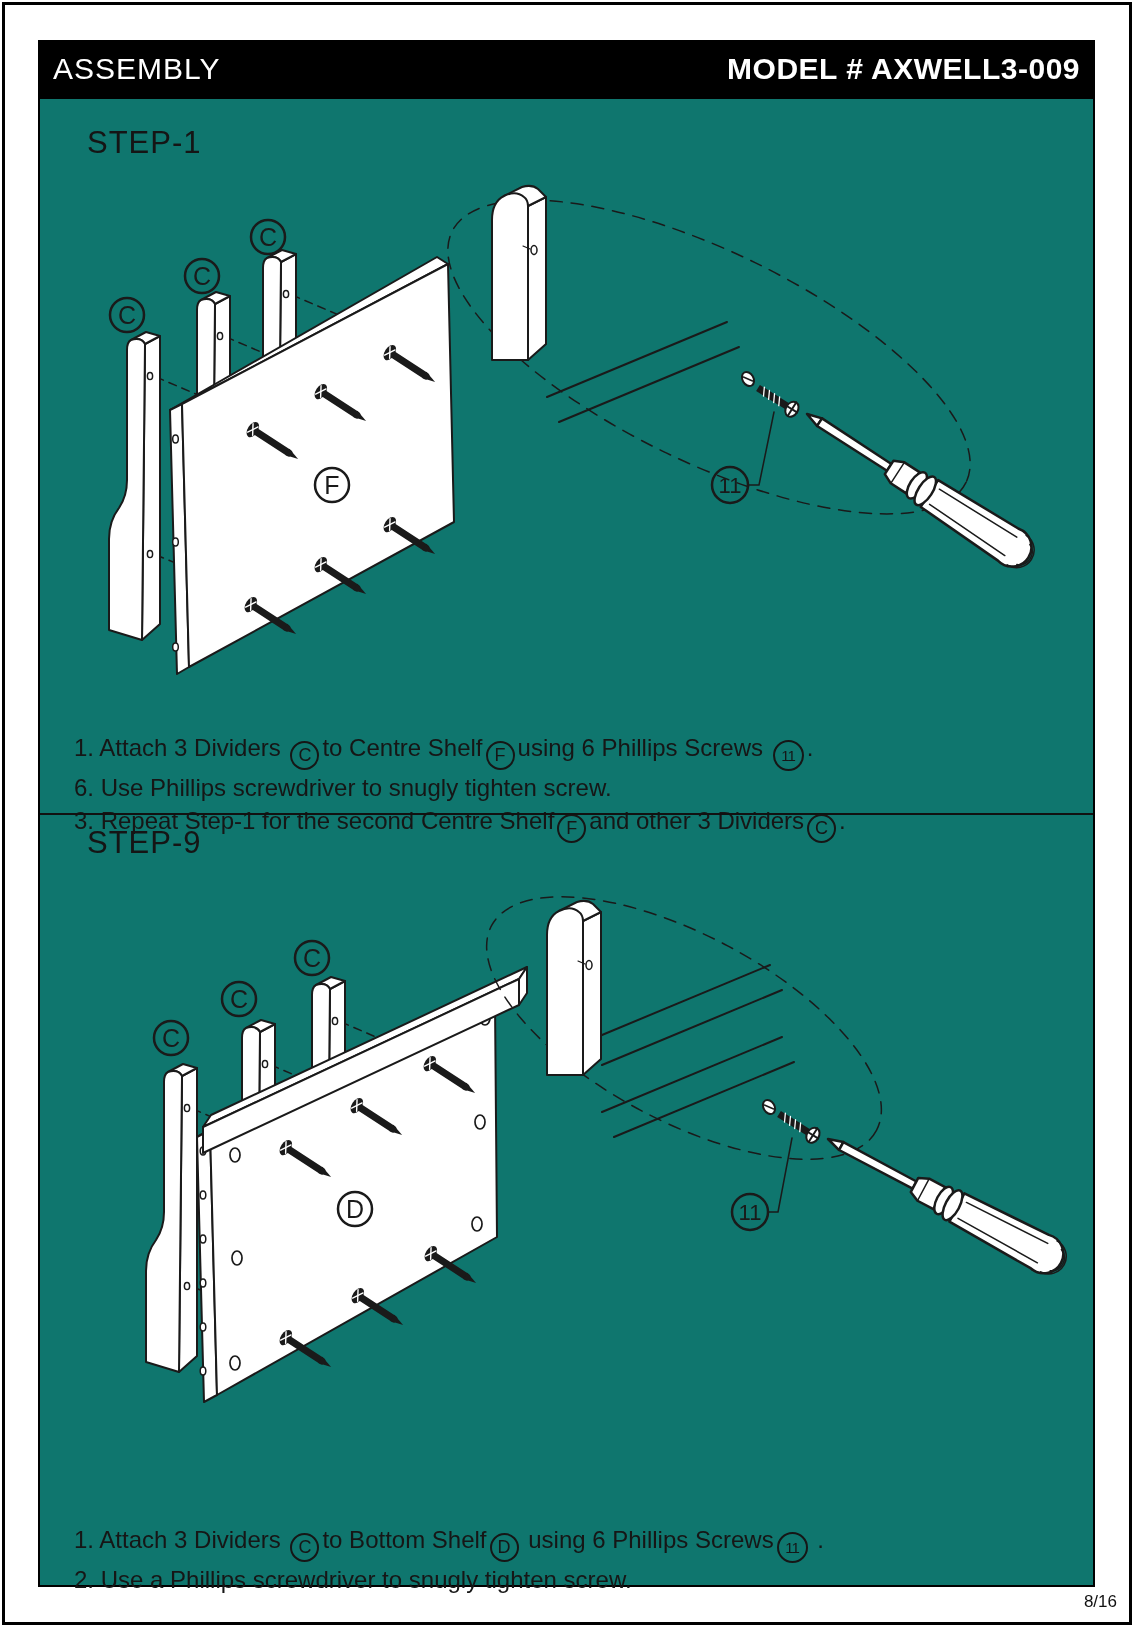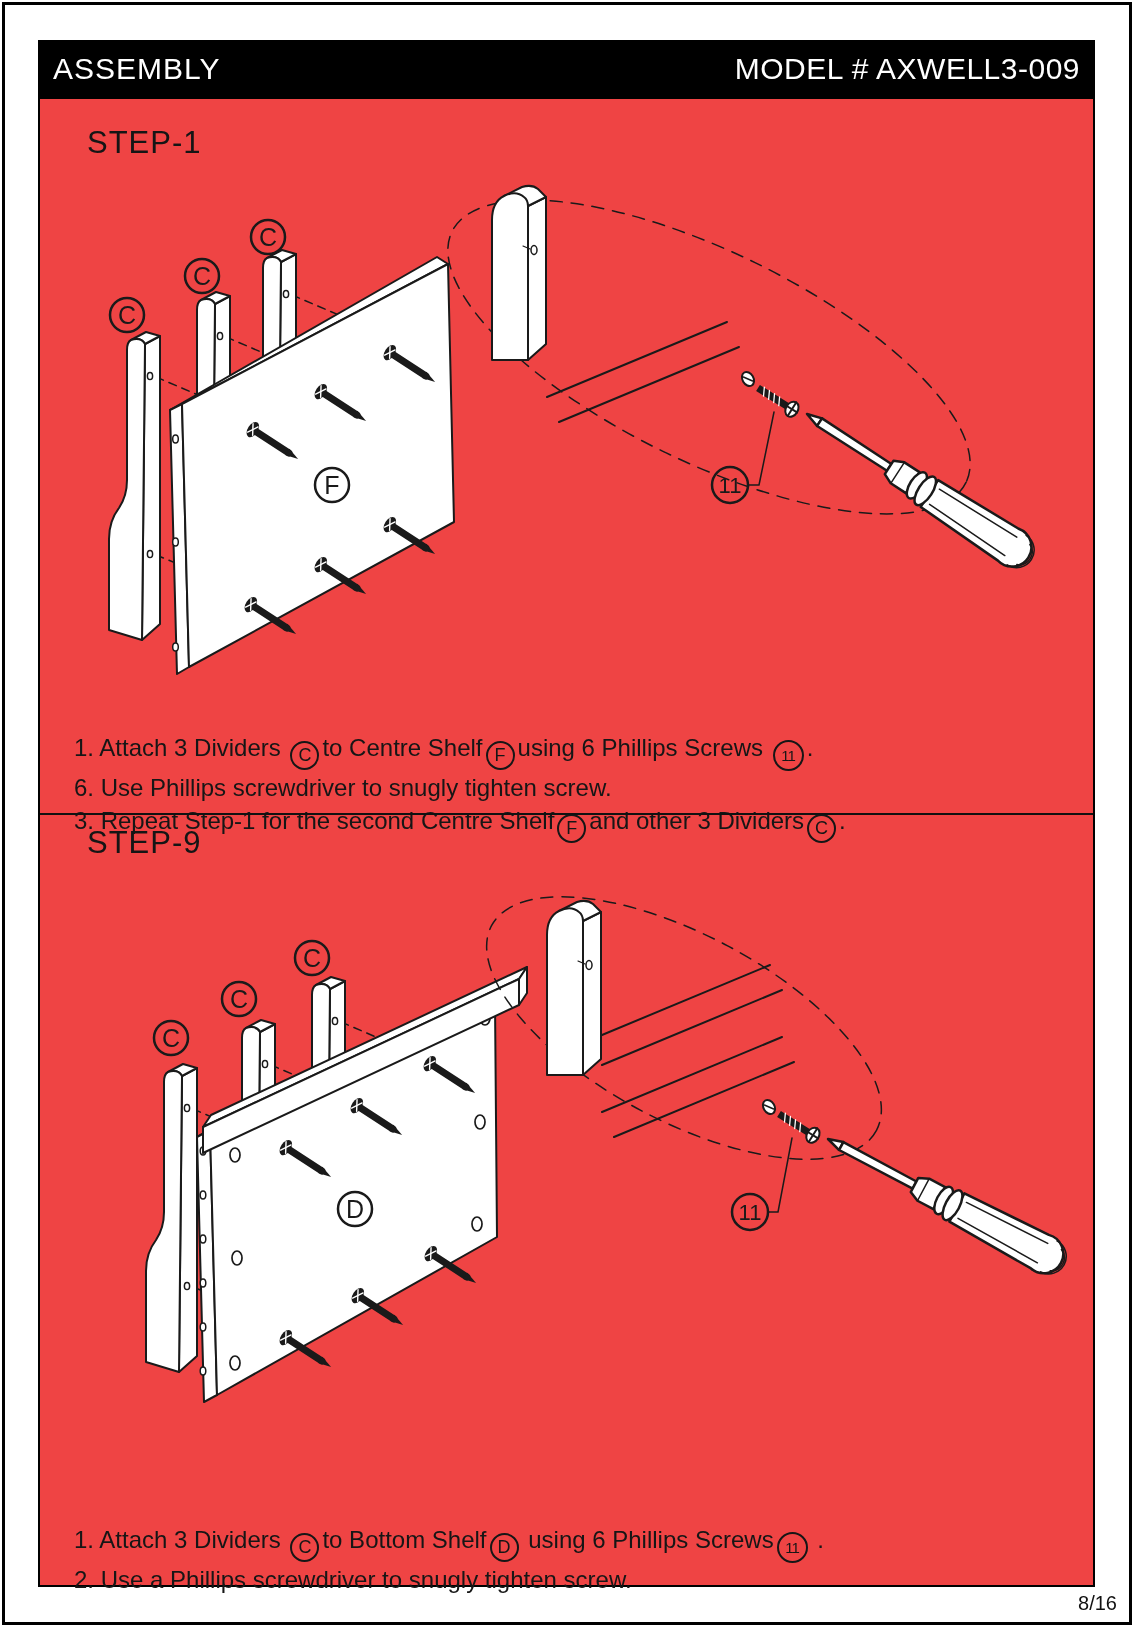--- a/index.html
+++ b/index.html
@@ -4,37 +4,37 @@
 <style>
   html,body{margin:0;padding:0;background:#e8e8e8;}
   .page{position:relative;width:1134px;height:1627px;background:#fff;
         font-family:"Liberation Sans",sans-serif;color:#1a1a1a;overflow:hidden;}
   .outer-border{position:absolute;left:2px;top:2px;right:2px;bottom:2px;
         border:3px solid #000;pointer-events:none;}
   .header-bar{position:absolute;left:38px;top:40px;width:1057px;height:57px;
         background:#000;color:#fff;display:flex;align-items:center;
         justify-content:space-between;padding:12px 15px;box-sizing:border-box;}
   .header-bar .ttl{font-size:30px;letter-spacing:1px;font-weight:400;}
-  .header-bar .mdl{font-size:30px;letter-spacing:0.5px;font-weight:400;}
+  .header-bar .mdl{font-size:30px;letter-spacing:0.5px;font-weight:700;}
   .content-box{position:absolute;left:38px;top:97px;width:1057px;height:1490px;
-        border:2px solid #000;box-sizing:border-box;background:#ef4444;}
+        border:2px solid #000;box-sizing:border-box;background:#0f766e;}
   .step-title{position:absolute;left:47px;font-size:31px;letter-spacing:1px;color:#151515;}
   .t1{top:26px;} .t2{top:726px;}
   .step-divider{position:absolute;left:0;top:714px;width:100%;height:0;
         border-top:2px solid #111;}
   .diag{position:absolute;left:0;}
   .d1{top:0;} .d2{top:716px;}
   .instr{position:absolute;left:34px;font-size:24px;line-height:33px;color:#161616;}
   .i1{top:608px;margin-top:24px;} .i2{top:1424px;}
   .instr-line{white-space:nowrap;}
   .circ{display:inline-flex;align-items:center;justify-content:center;
         width:25px;height:25px;border:2px solid #161616;border-radius:50%;
         font-size:18px;line-height:1;margin:0 3px;vertical-align:-5px;}
   .circ.wide{width:27px;height:27px;font-size:15px;letter-spacing:-1px;}
-  .page-number{position:absolute;right:17px;top:1592px;font-size:20px;color:#111;margin-left:36px;}
+  .page-number{position:absolute;right:17px;top:1592px;font-size:17px;color:#111;margin-left:36px;}
   svg text{font-family:"Liberation Sans",sans-serif;fill:#1a1a1a;}
 </style>
 </head>
 <body>
 
 <div class="page">
   <div class="outer-border"></div>
 
   <div class="header-bar">
     <span class="ttl">ASSEMBLY</span>

